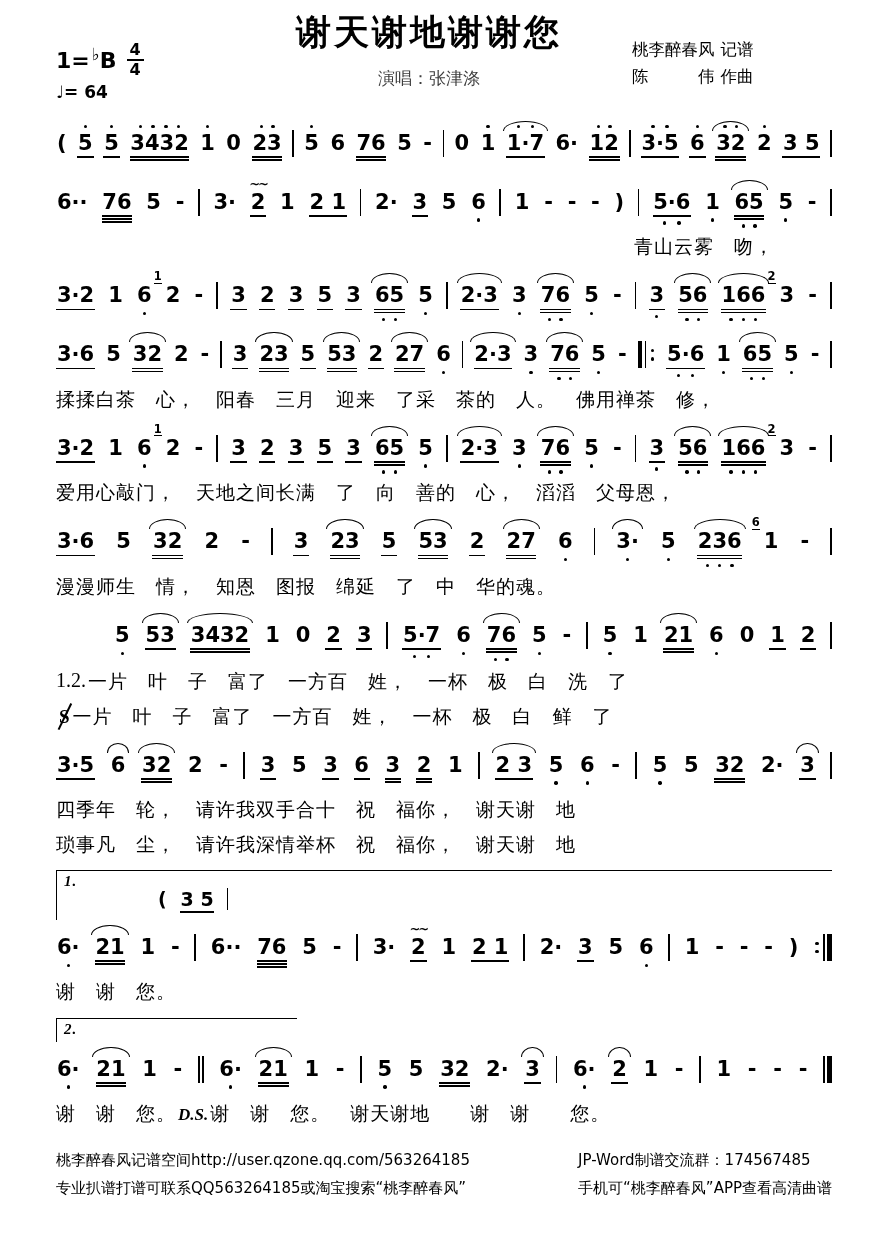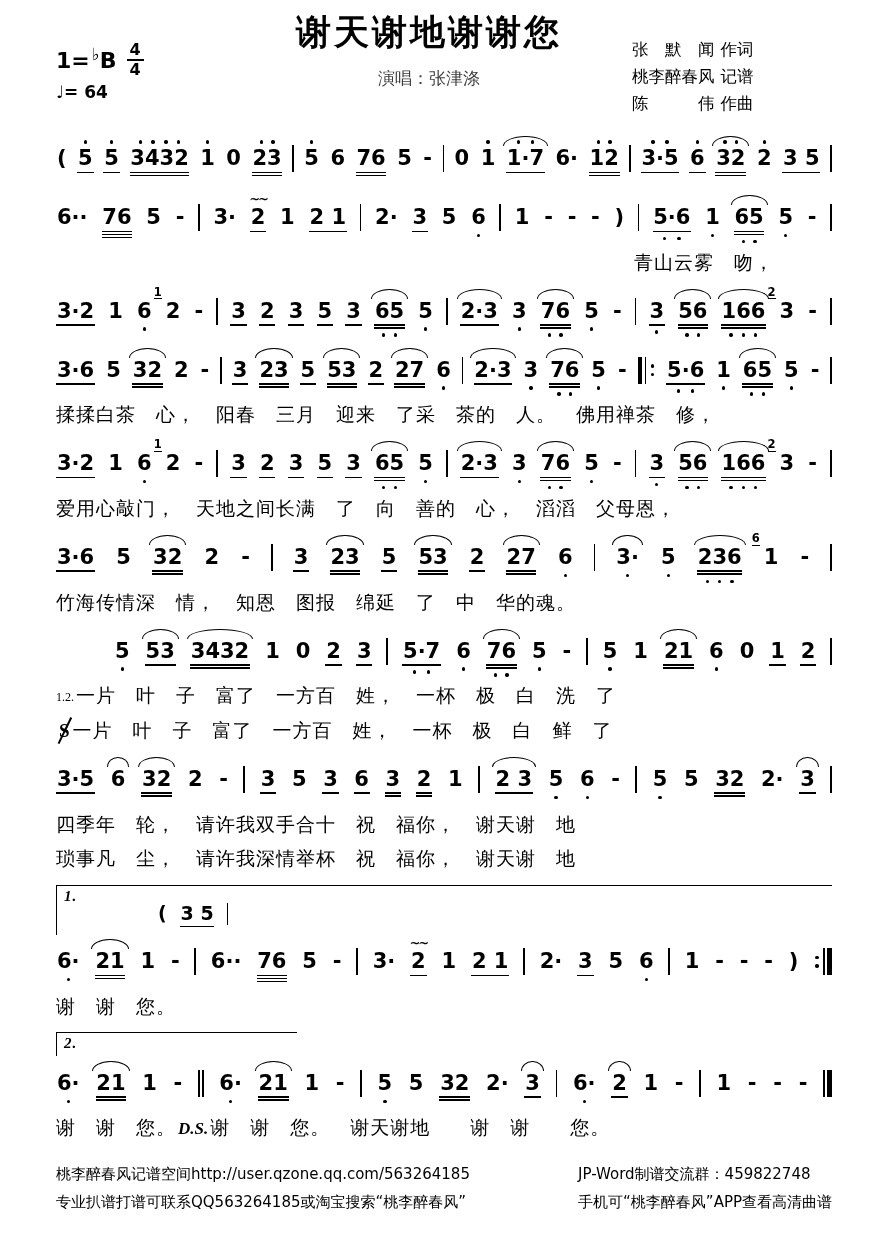--- a/index.html
+++ b/index.html
@@ -46,21 +46,21 @@
   .bar{display:inline-flex;align-items:center;gap:2.5px;}
   .bl{width:1.6px;height:27px;background:#000;display:inline-block;}
   .bl.thick{width:4.5px;}
   .bdots{display:inline-flex;flex-direction:column;gap:5px;margin:0 2px;}
   .bd{width:3.4px;height:3.4px;background:#000;border-radius:50%;}
   
   .lyric{display:flex;align-items:baseline;font-size:19px;letter-spacing:1px;
          margin-top:9px;line-height:1.35;}
   .lyric.right{justify-content:flex-end;padding-right:58px;}
   .chunk{white-space:pre;}
-  .chunk.pre{font-family:"Liberation Serif","DejaVu Serif",serif;font-size:12px;letter-spacing:0;
+  .chunk.pre{font-family:"Liberation Serif","DejaVu Serif",serif;font-size:20px;letter-spacing:0;
              transform:translateY(-1px);padding-right:2px;}
   .chunk.ds{font-family:"Liberation Serif","DejaVu Serif",serif;font-style:italic;font-weight:bold;
             font-size:17px;letter-spacing:0;padding:0 2px;}
   .chunk.segno{font-family:"Liberation Serif","DejaVu Serif",serif;font-weight:bold;font-size:19px;
                position:relative;padding:0 3px;letter-spacing:0;}
   .chunk.segno::after{content:"";position:absolute;left:48%;top:-2px;bottom:-1px;width:1.6px;
                background:#000;transform:rotate(26deg);}
   
   .volta-row{position:relative;display:flex;margin-bottom:4px;}
   .volta-row.withpickup{height:50px;}
@@ -94,21 +94,20 @@
           <span class="d">4</span>
         </span>
       </div>
       <div class="tempoline">♩= 64</div>
     </div>
     <div>
       <div class="title">谢天谢地谢谢您</div>
       <div class="subtitle">演唱：张津涤</div>
     </div>
     <div class="credits" id="credits">
-        <div class="credit-line"><span class="credit-name">张　默　闻</span><span class="credit-role">作词</span></div>
         <div class="credit-line"><span class="credit-name">桃李醉春风</span><span class="credit-role">记谱</span></div>
         <div class="credit-line"><span class="credit-name">陈　　　伟</span><span class="credit-role">作曲</span></div>
       </div>
   </div>
 
   <div id="score">
       <div class="system">
         <div class="notes">
           <span class="tok">(</span>
           <span class="tok">5<span class="dr top"><span class="dd"></span></span><span class="ul u1"></span></span>
@@ -338,21 +337,21 @@
           <span class="tok">3·<span class="arc"></span><span class="dr" style="bottom: -9px;"><span class="dd"></span></span></span>
           <span class="tok">5<span class="dr" style="bottom: -9px;"><span class="dd"></span></span></span>
           <span class="tok">236<span class="arc"></span><span class="ul u2"></span><span class="dr" style="bottom: -15px;"><span class="dd"></span><span class="dd"></span><span class="dd"></span></span></span>
           <span class="tok">1<span class="grace">6</span></span>
           <span class="tok">-</span>
           <span class="bar">
             <span class="bl"></span>
           </span>
         </div>
         <div class="lyric">
-          <span class="chunk">竹海传情深　情，　知恩　图报　绵延　了　中　华的魂。</span>
+          <span class="chunk">漫漫师生　情，　知恩　图报　绵延　了　中　华的魂。</span>
         </div>
       </div>
       <div class="system">
         <div class="notes indent">
           <span class="tok">5<span class="dr" style="bottom: -9px;"><span class="dd"></span></span></span>
           <span class="tok">53<span class="arc"></span><span class="ul u1"></span></span>
           <span class="tok">3432<span class="arc"></span><span class="ul u2"></span></span>
           <span class="tok">1</span>
           <span class="tok">0</span>
           <span class="tok">2<span class="ul u1"></span></span>
@@ -544,18 +543,18 @@
         </div>
       </div>
     </div>
 
   <div class="footer">
     <div class="col" id="footer-left">
         <div class="fline">桃李醉春风记谱空间http://user.qzone.qq.com/563264185</div>
         <div class="fline">专业扒谱打谱可联系QQ563264185或淘宝搜索“桃李醉春风”</div>
       </div>
     <div class="col" id="footer-right">
-        <div class="fline">JP-Word制谱交流群：459822748</div>
+        <div class="fline">JP-Word制谱交流群：174567485</div>
         <div class="fline">手机可“桃李醉春风”APP查看高清曲谱</div>
       </div>
   </div>
 
 </div>
 
 </body></html>

